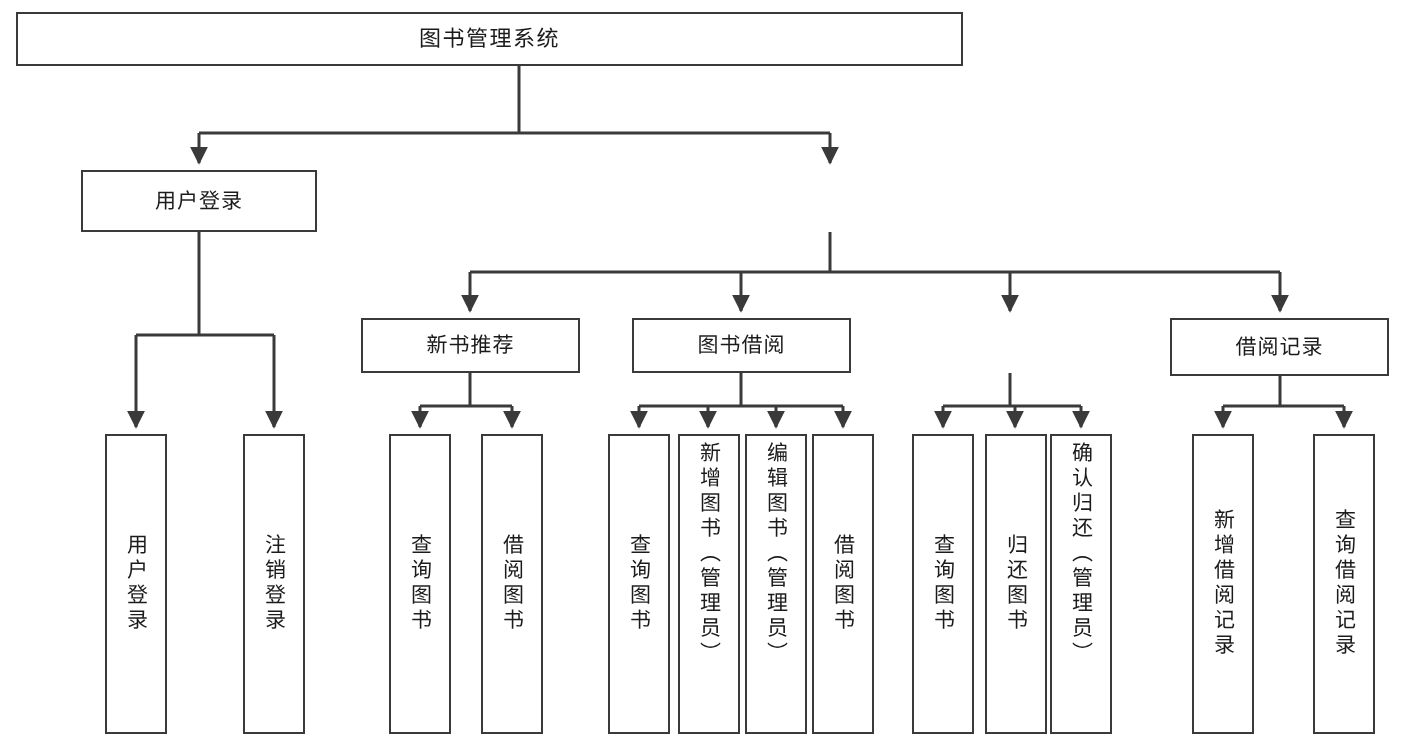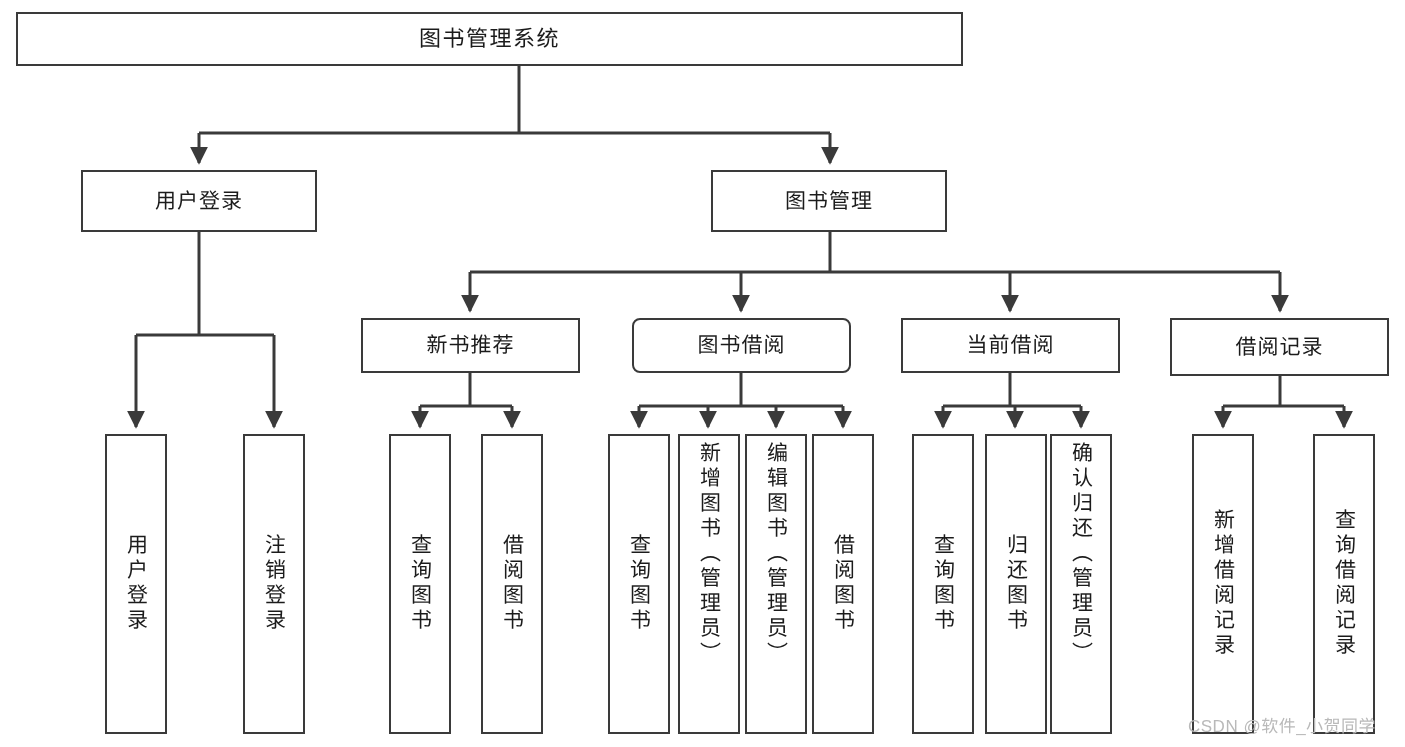--- a/index.html
+++ b/index.html
@@ -129,32 +129,26 @@
     </g>
   </svg>
 
   <div class="node horiz root" style="left:16px; top:12px; width:947px; height:54px;">
     <span class="node-label">图书管理系统</span>
   </div>
 
   <div class="node horiz" style="left:81px; top:170px; width:236px; height:62px;">
     <span class="node-label">用户登录</span>
   </div>
-  <div class="node horiz" style="left:711px; top:170px; width:236px; height:62px;">
-    <span class="node-label">图书管理</span>
-  </div>
 
   <div class="node horiz" style="left:361px; top:318px; width:219px; height:55px;">
     <span class="node-label">新书推荐</span>
   </div>
-  <div class="node horiz" style="left:632px; top:318px; width:219px; height:55px;border-radius:8px;">
+  <div class="node horiz" style="left:632px; top:318px; width:219px; height:55px;">
     <span class="node-label">图书借阅</span>
-  </div>
-  <div class="node horiz" style="left:901px; top:318px; width:219px; height:55px;">
-    <span class="node-label">当前借阅</span>
   </div>
   <div class="node horiz" style="left:1170px; top:318px; width:219px; height:58px;">
     <span class="node-label">借阅记录</span>
   </div>
 
   <div class="node vert" style="left:105px; top:434px; width:62px; height:300px; align-items:center; padding-top:0;">
     <span class="node-label">用户登录</span>
   </div>
   <div class="node vert" style="left:243px; top:434px; width:62px; height:300px; align-items:center; padding-top:0;">
     <span class="node-label">注销登录</span>
@@ -190,15 +184,14 @@
     <span class="node-label">确认归还（管理员）</span>
   </div>
 
   <div class="node vert" style="left:1192px; top:434px; width:62px; height:300px; align-items:center; padding-top:0;">
     <span class="node-label">新增借阅记录</span>
   </div>
   <div class="node vert" style="left:1313px; top:434px; width:62px; height:300px; align-items:center; padding-top:0;">
     <span class="node-label">查询借阅记录</span>
   </div>
 
-  <div class="watermark">CSDN @软件_小贺同学</div>
 
 </div>
 
 </body></html>

